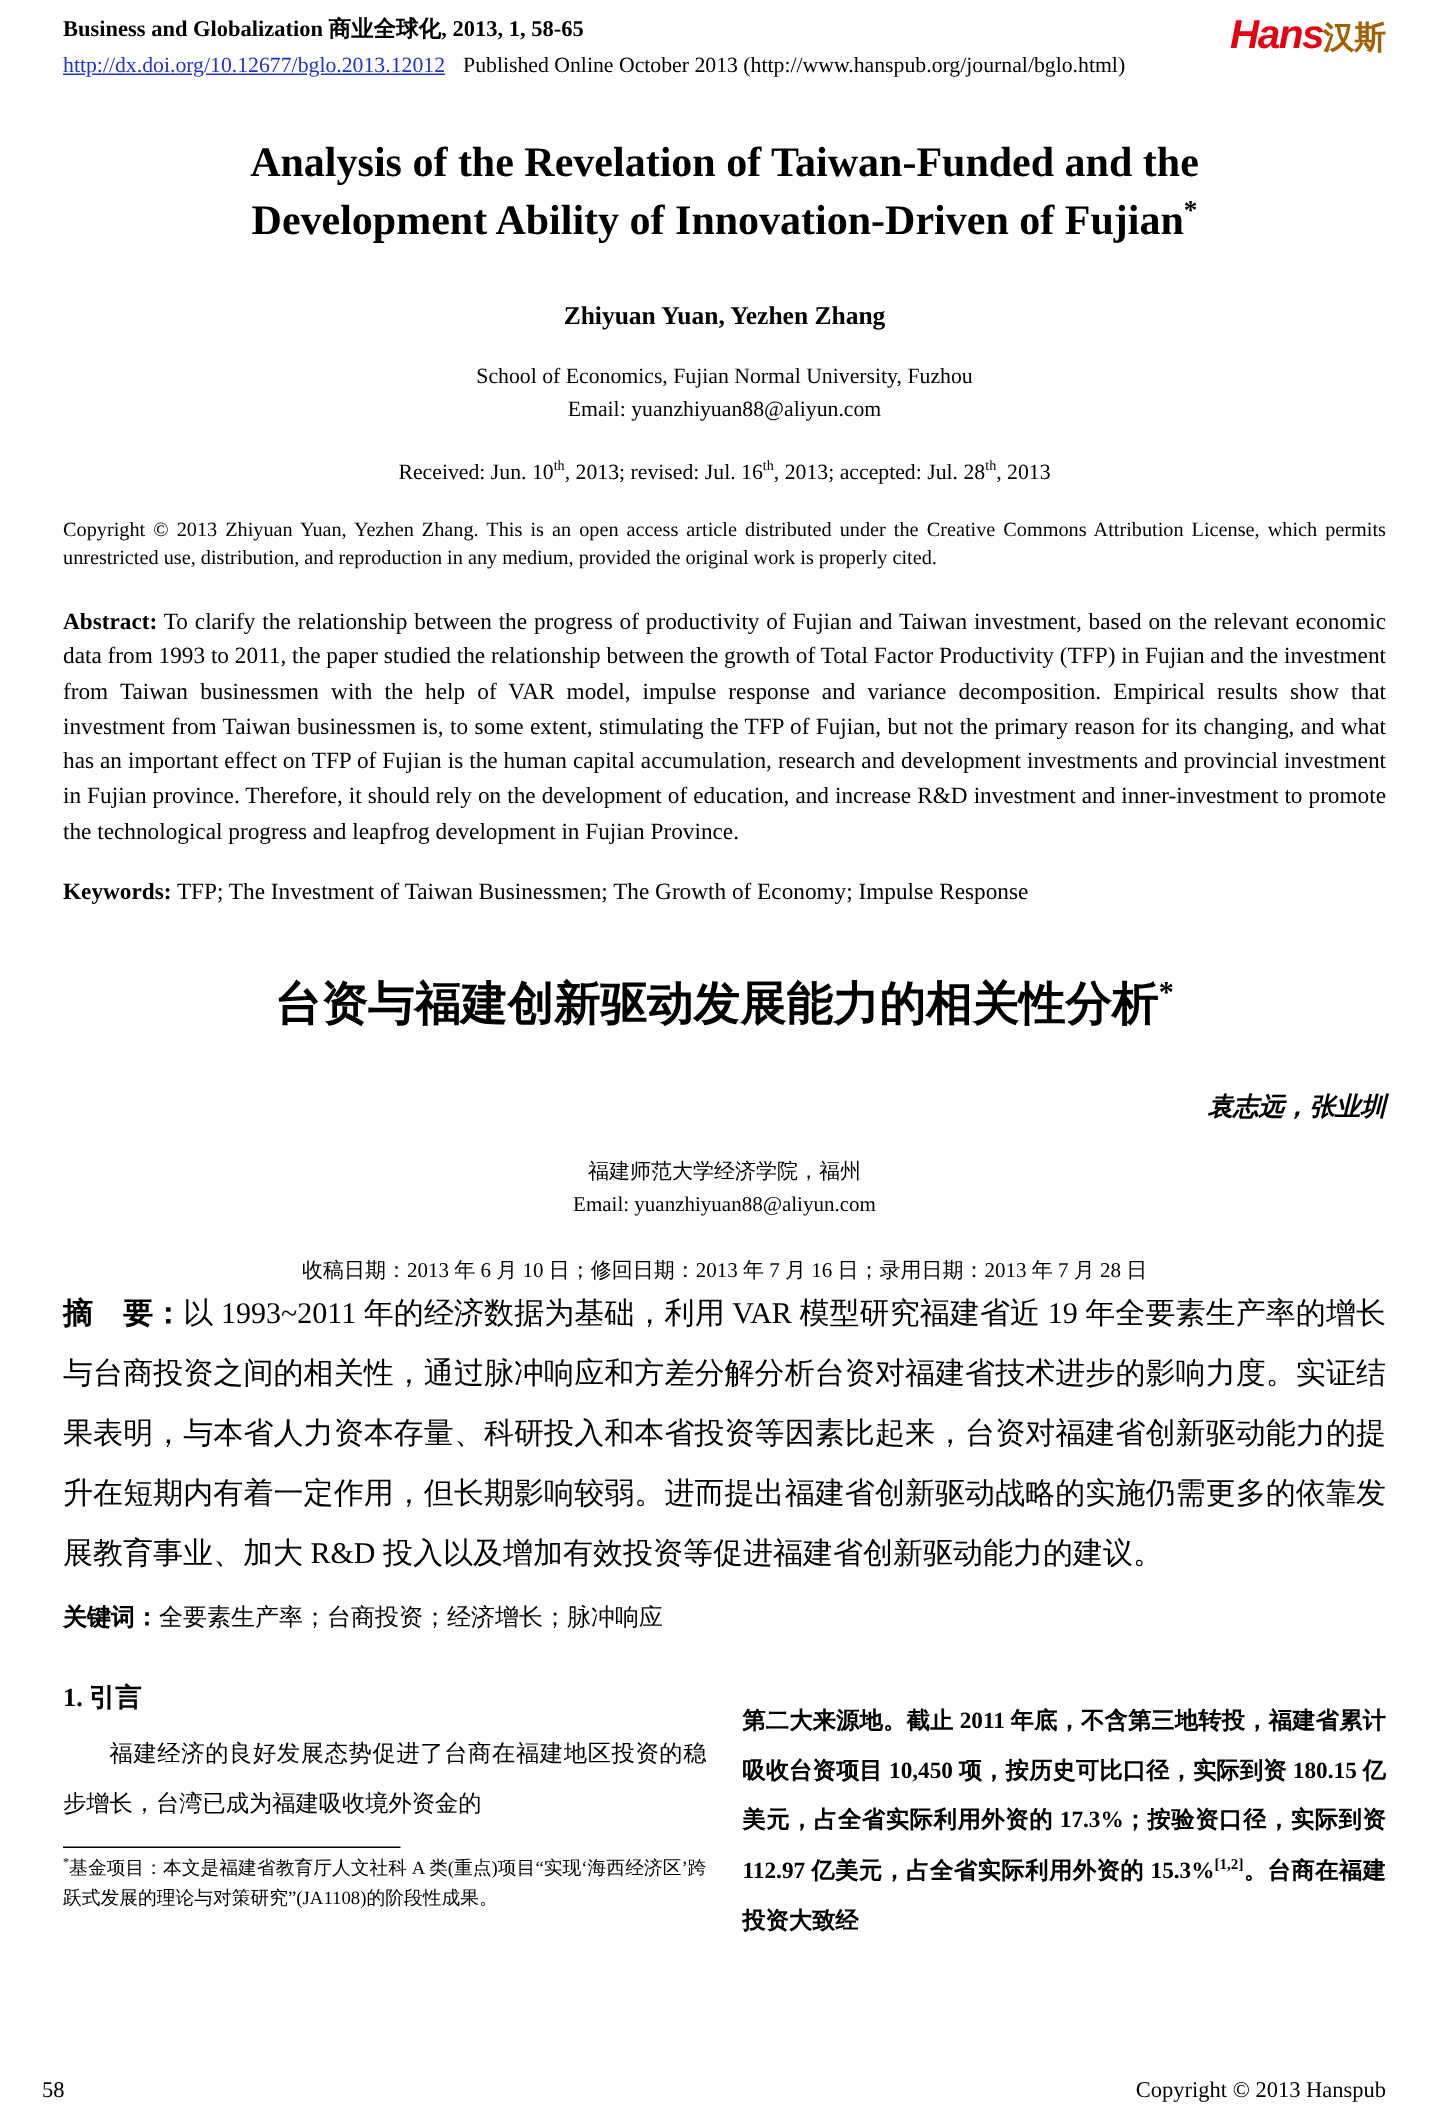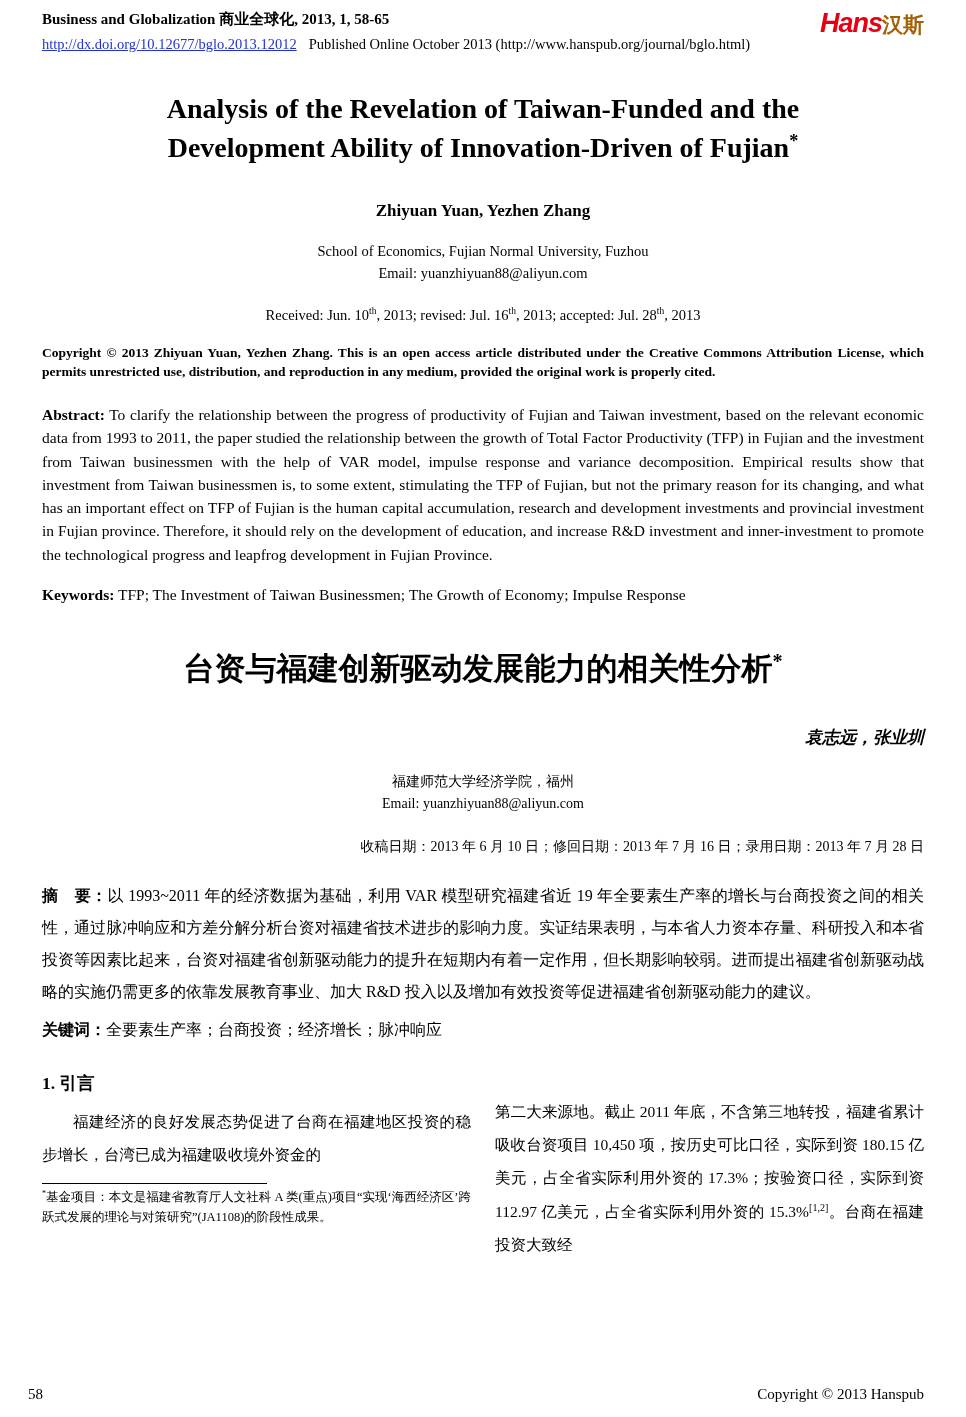--- a/index.html
+++ b/index.html
@@ -20,41 +20,41 @@
   .logo { position:absolute; top:-2px; right:0; white-space:nowrap; }
   .logo-latin { font-family:"Liberation Sans",sans-serif; font-style:italic; font-weight:bold;
                 font-size:27px; color:var(--logo-color,#e60012); letter-spacing:-1px;text-align:right; }
   .logo-cjk { font-size:21px; font-weight:bold; color:#a16207; }
 
   
   .title { text-align:center; font-size:28px; font-weight:bold; margin-top:36px; line-height:1.4; }
   .authors { text-align:center; font-size:17px; font-weight:bold; margin-top:34px; }
   .affil { text-align:center; font-size:14.5px; margin-top:20px; line-height:1.5; }
   .received { text-align:center; font-size:14.5px; margin-top:22px; }
-  .copyright { font-size:13.5px; text-align:justify; margin-top:20px; line-height:1.38;font-weight:bold; }
+  .copyright { font-size:13.5px; text-align:justify; margin-top:20px; line-height:1.38; }
   .abstract { font-size:15.5px; text-align:justify; margin-top:22px; line-height:1.5; }
   .kw { font-size:15.5px; margin-top:20px; }
   .lbl { font-weight:bold; }
 
   
   .cn-title { text-align:center; font-size:31px; font-weight:bold; margin-top:44px; }
   .cn-authors { text-align:right; font-size:17px; margin-top:36px; font-style:italic; font-weight:bold; }
   .cn-affil { text-align:center; font-size:14px; margin-top:22px; line-height:1.6; }
-  .cn-dates { text-align:right; font-size:14px; margin-top:22px; }
-  .cn-abstract { font-size:16px; text-align:justify; margin-top:24px; line-height:2.0; }
+  .cn-dates { text-align:center; font-size:14px; margin-top:22px; }
+  .cn-abstract { font-size:20px; text-align:justify; line-height:2.0; }
   .cn-abstract .lbl, .cn-kw .lbl { font-family:"Liberation Sans",sans-serif; font-weight:bold; }
   .cn-kw { font-size:16px; margin-top:12px; }
 
   
   .cols { display:flex; gap:24px; margin-top:30px; }
   .col { width:429px; }
   .sec-h { font-size:17.5px; font-weight:bold; }
   .body-p { font-size:15.5px; line-height:2.15; text-align:justify; text-indent:2em; margin-top:10px; }
   .col-right { padding-top:12px; }
-  .col-right .body-p { margin-top:12px; text-indent:0; }
+  .col-right .body-p { margin-top:0; text-indent:0;font-weight:bold; }
   .footnote-rule { width:225px; border-top:1px solid #000; margin-top:12px; }
   .footnote { margin-top:4px; font-size:12.5px; line-height:1.55; text-align:justify; }
   sup { font-size:0.65em; vertical-align:super; line-height:0; }
 
   
   .footer { position:absolute; left:28px; right:42px; bottom:14px;
             display:flex; justify-content:space-between; font-size:15px; }
 </style>
 </head>
 <body>

